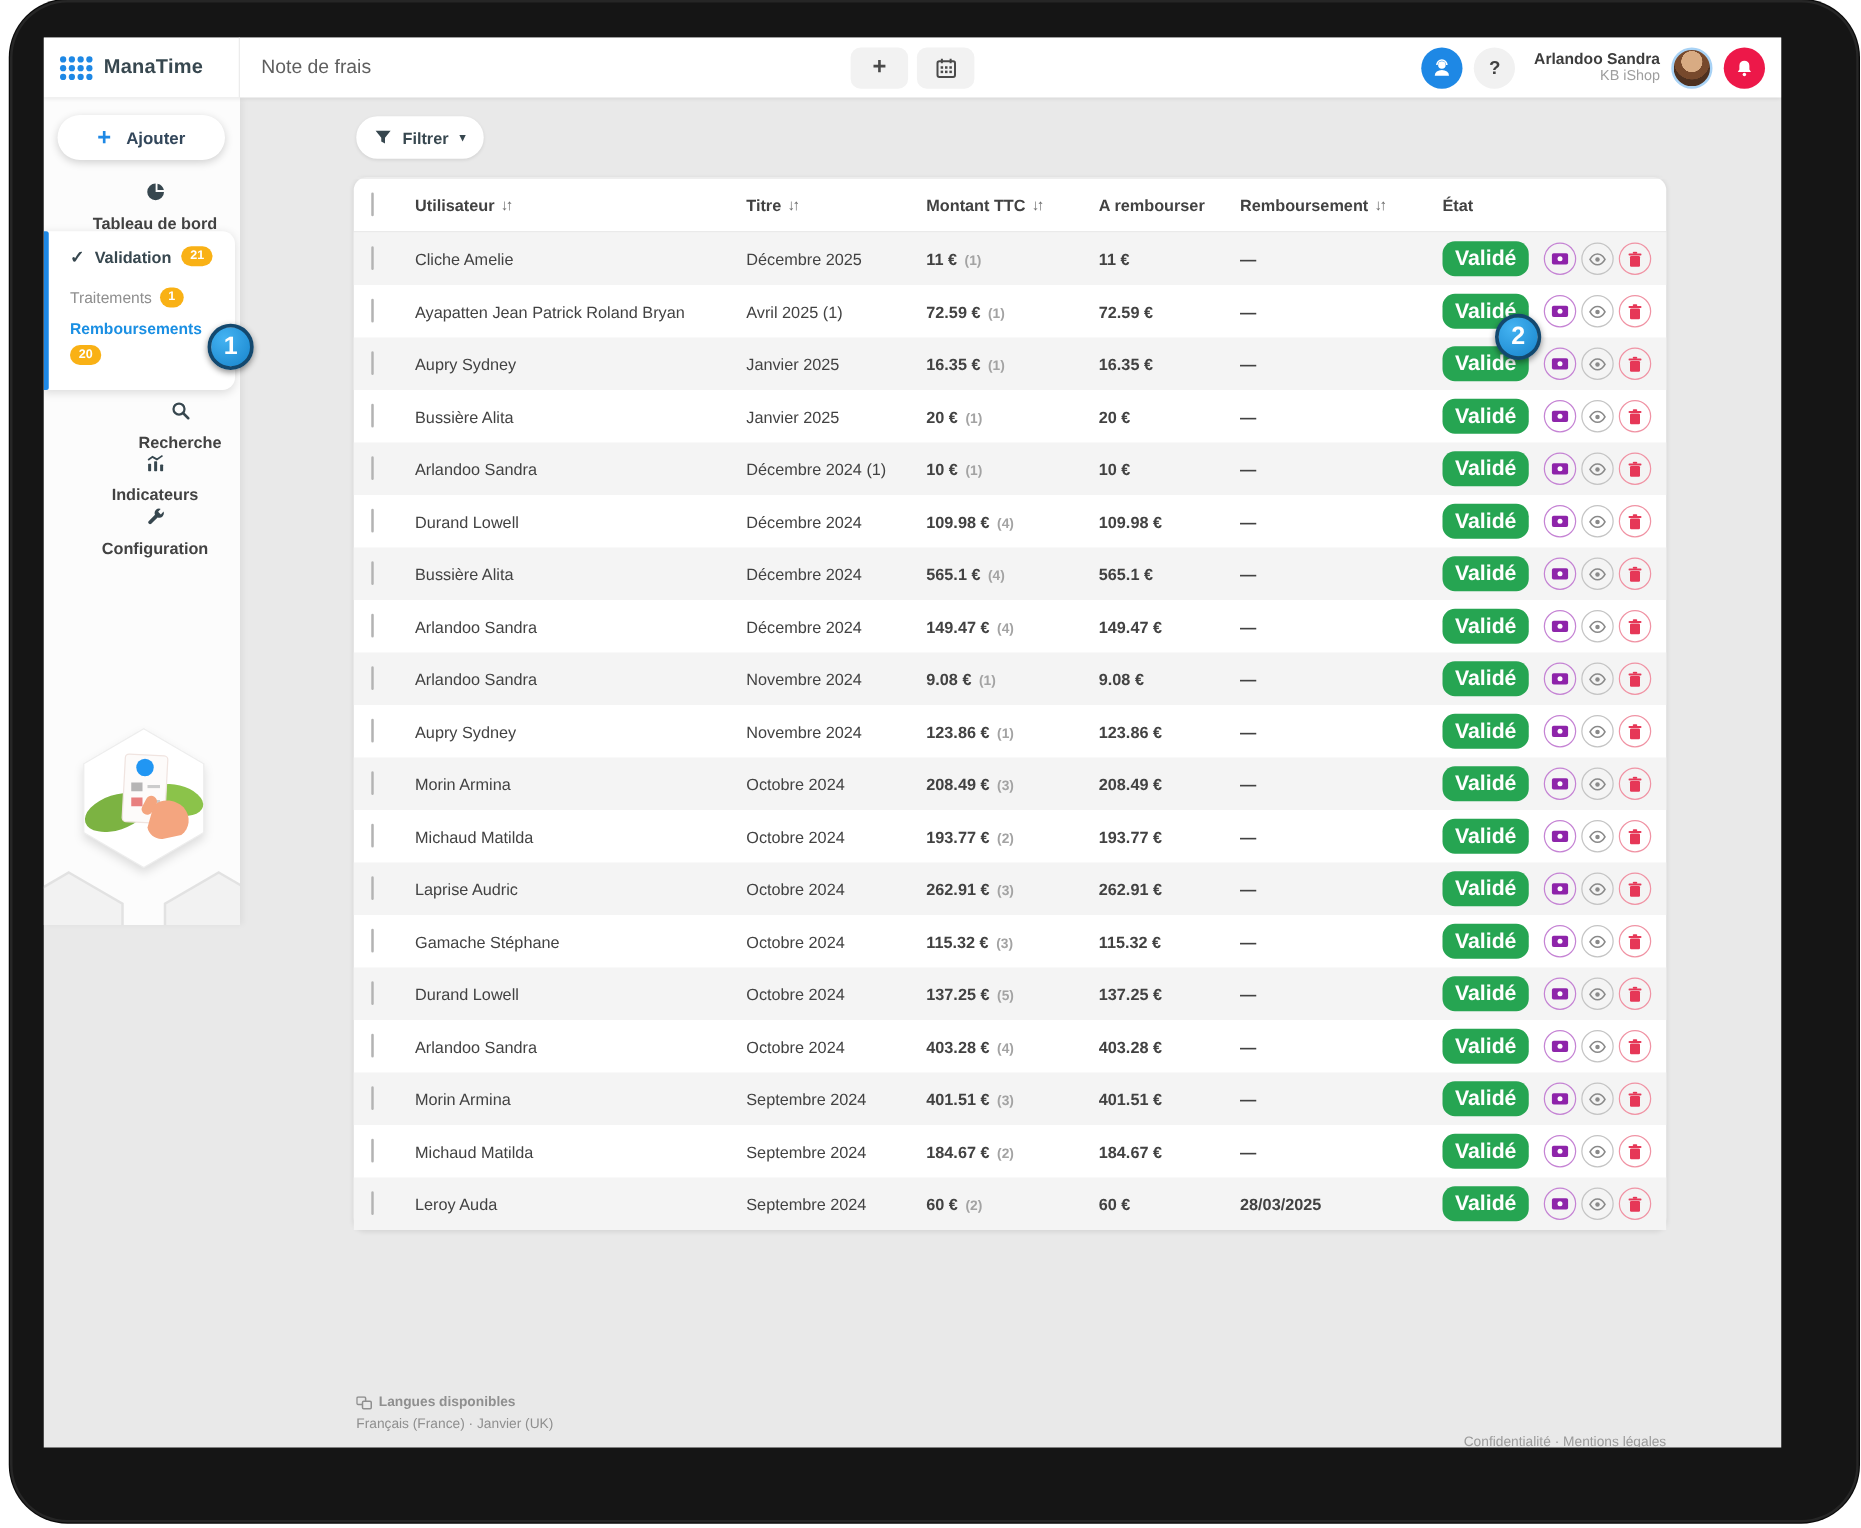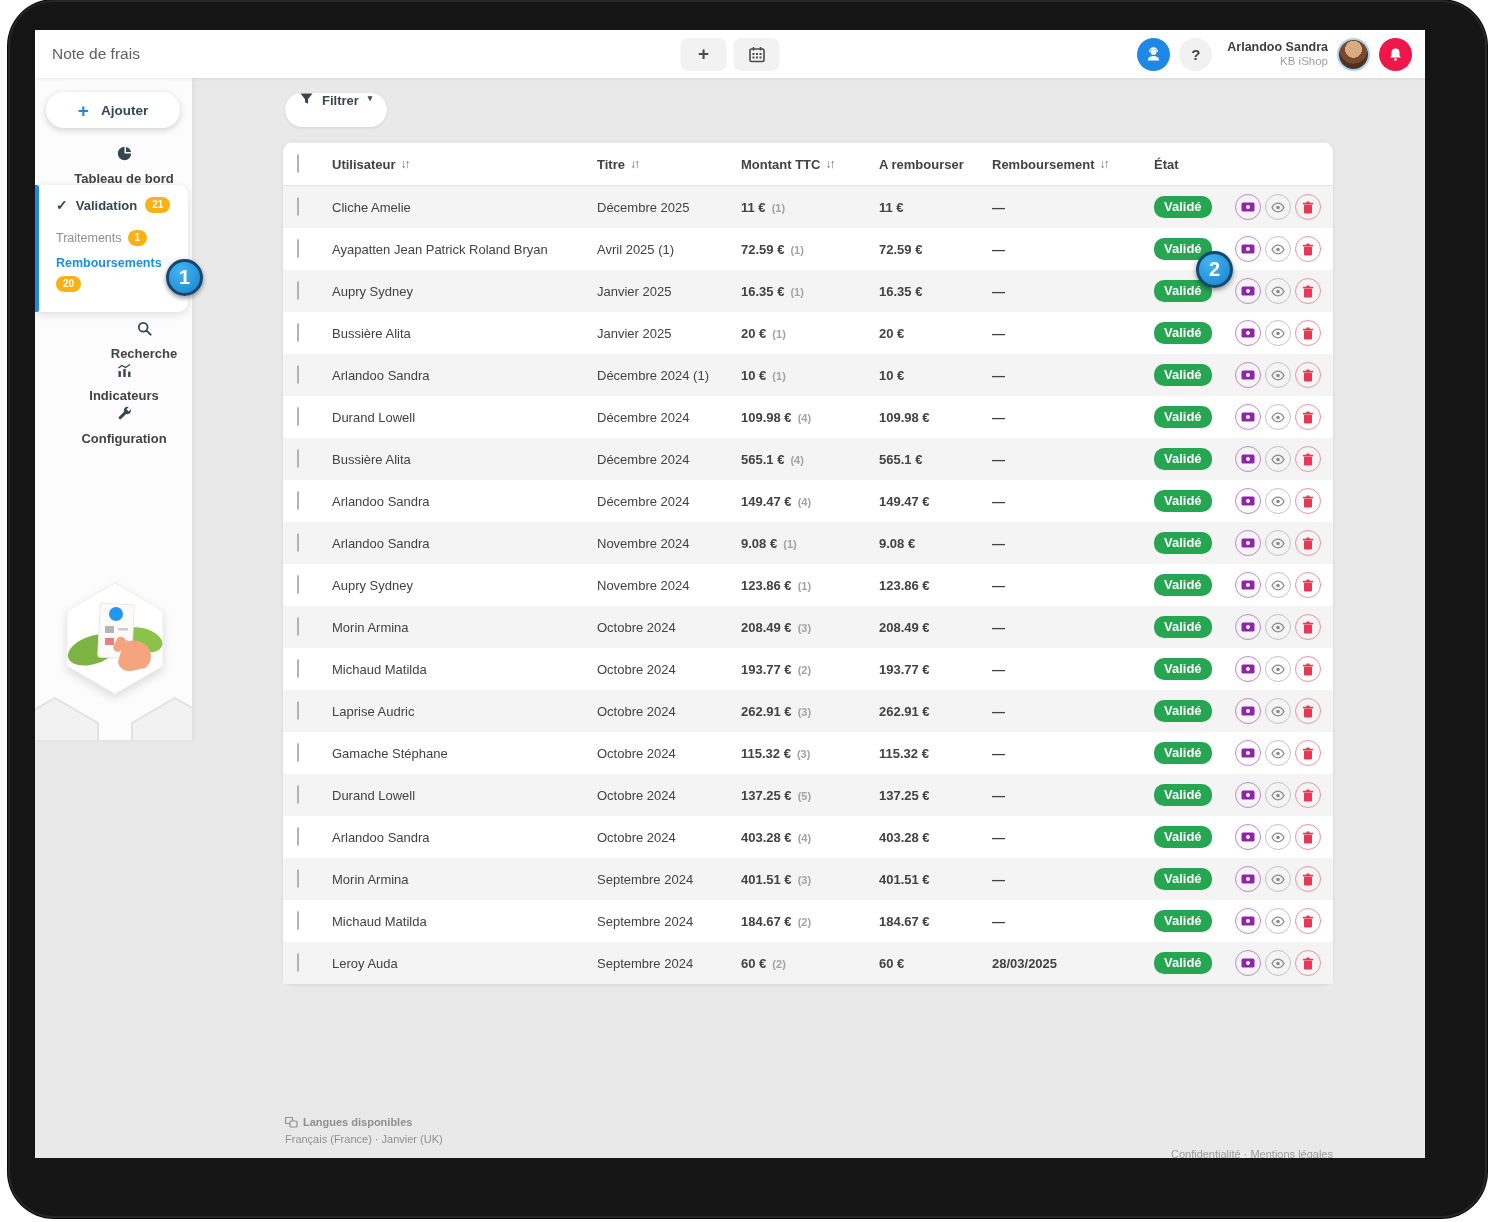--- a/index.html
+++ b/index.html
@@ -46,40 +46,40 @@
   .check-glyph { color:#37474f; font-size:14px; font-weight:700; }
   .val-sub1 { position:absolute; left:21px; top:45px; display:flex; align-items:center; gap:6px; font-size:12.5px; color:#8f8f8f; cursor:pointer; }
   .val-sub2 { position:absolute; left:21px; top:72px; font-size:12.5px; font-weight:700; color:#1a8fe3; cursor:pointer; line-height:1.1; }
   .badge-yellow { display:inline-block; background:#f9b115; color:#fff; font-size:10px; font-weight:700; border-radius:9px; padding:2px 7px; line-height:1.2; }
   .val-sub2 .badge-yellow { margin-top:5px; }
 
   .hex-deco { position:absolute; left:-20px; bottom:-28px; }
 
   
   .filter-btn { position:absolute; left:250px; top:63px; height:34px; background:#fff; border-radius:17px; padding:0 15px;
-                display:flex; gap:9px; font-size:13px; font-weight:700; color:#37474f;
+                display:flex; align-items:center; gap:9px; font-size:13px; font-weight:700; color:#37474f;
                 box-shadow:0 1px 3px rgba(0,0,0,.10); cursor:pointer; z-index:10; }
   .caret { font-size:9px; color:#37474f; }
 
   
   .card { position:absolute; left:248px; top:112px; width:1050px; background:#fff; border-radius:10px;
           box-shadow:0 1px 4px rgba(0,0,0,.09); z-index:5; }
   .card-title { padding:23px 16px 19px 16px; font-size:14.5px; font-weight:700; color:#424242; }
   .trow { display:grid; grid-template-columns:49px 265px 144px 138px 113px 162px 81px 1fr; align-items:center; height:42px; }
   .thead { height:44px; border-top:1px solid #e9e9e9; border-bottom:1px solid #e4e4e4; }
   .th { font-size:13px; font-weight:700; color:#424242; display:flex; align-items:center; gap:5px; cursor:pointer; }
   .sort { font-size:12px; font-weight:700; color:#6d6d6d; letter-spacing:-2px; }
   .striped { background:#f4f4f4; }
   .cb { width:14px; height:14px; border:1.5px solid #b3b3b3; border-radius:3px; background:#fff; margin-left:14px; cursor:pointer; }
   .cell { font-size:13px; color:#424242; white-space:nowrap; }
   .cell-count { font-size:11px; color:#a3a3a3; margin-left:3px; }
   .cell-amount { font-weight:600; }
   .cell-reimb  { font-weight:700; }
   .cell-dash   { font-weight:700; }
-  .badge-green { display:inline-block; background:#26a552; color:#fff; font-size:13px; font-weight:700; padding:3px 10px; border-radius:10px; line-height:1.25; }
+  .badge-green { display:inline-block; background:#26a552; color:#fff; font-size:17px; font-weight:700; padding:3px 10px; border-radius:10px; line-height:1.25; }
   .actions { display:flex; gap:4px; }
   .act { width:26px; height:26px; border-radius:50%; display:flex; align-items:center; justify-content:center; cursor:pointer; background:transparent; }
   .act-pay  { border:1.5px solid #c583d4; }
   .act-view { border:1.5px solid #c4c4c4; }
   .act-del  { border:1.5px solid #f093a4; }
   .card-footer { height:50px; border-top:1px solid #ededed; display:flex; align-items:center; justify-content:flex-end; padding-right:17px;
                  font-size:12.5px; color:#757575; }
 
   
   .callout { position:absolute; width:37px; height:37px; border-radius:50%; display:flex; align-items:center; justify-content:center;
@@ -95,20 +95,37 @@
   .pf-link { cursor:pointer; }
 </style>
 </head>
 <body>
 
 <div class="bezel"></div>
 
 <div class="app">
 
   <div class="topbar">
+    <div class="brand-area">
+      <span class="logo-grid">
+        <i></i>
+          <i></i>
+          <i></i>
+          <i></i>
+          <i></i>
+          <i></i>
+          <i></i>
+          <i></i>
+          <i></i>
+          <i></i>
+          <i></i>
+          <i></i>
+      </span>
+      <span class="brand-name">ManaTime</span>
+    </div>
     <span class="page-title">Note de frais</span>
 
     <div class="topbar-center">
       <div class="square-btn">
         <span>+</span>
       </div>
       <div class="square-btn">
         <svg width="17" height="17" viewBox="0 0 17 17">
           <rect x="1.5" y="3" width="14" height="12.5" rx="1.5" fill="none" stroke="#4a4a4a" stroke-width="1.6"></rect>
           <line x1="5" y1="1" x2="5" y2="4.5" stroke="#4a4a4a" stroke-width="1.6"></line>

